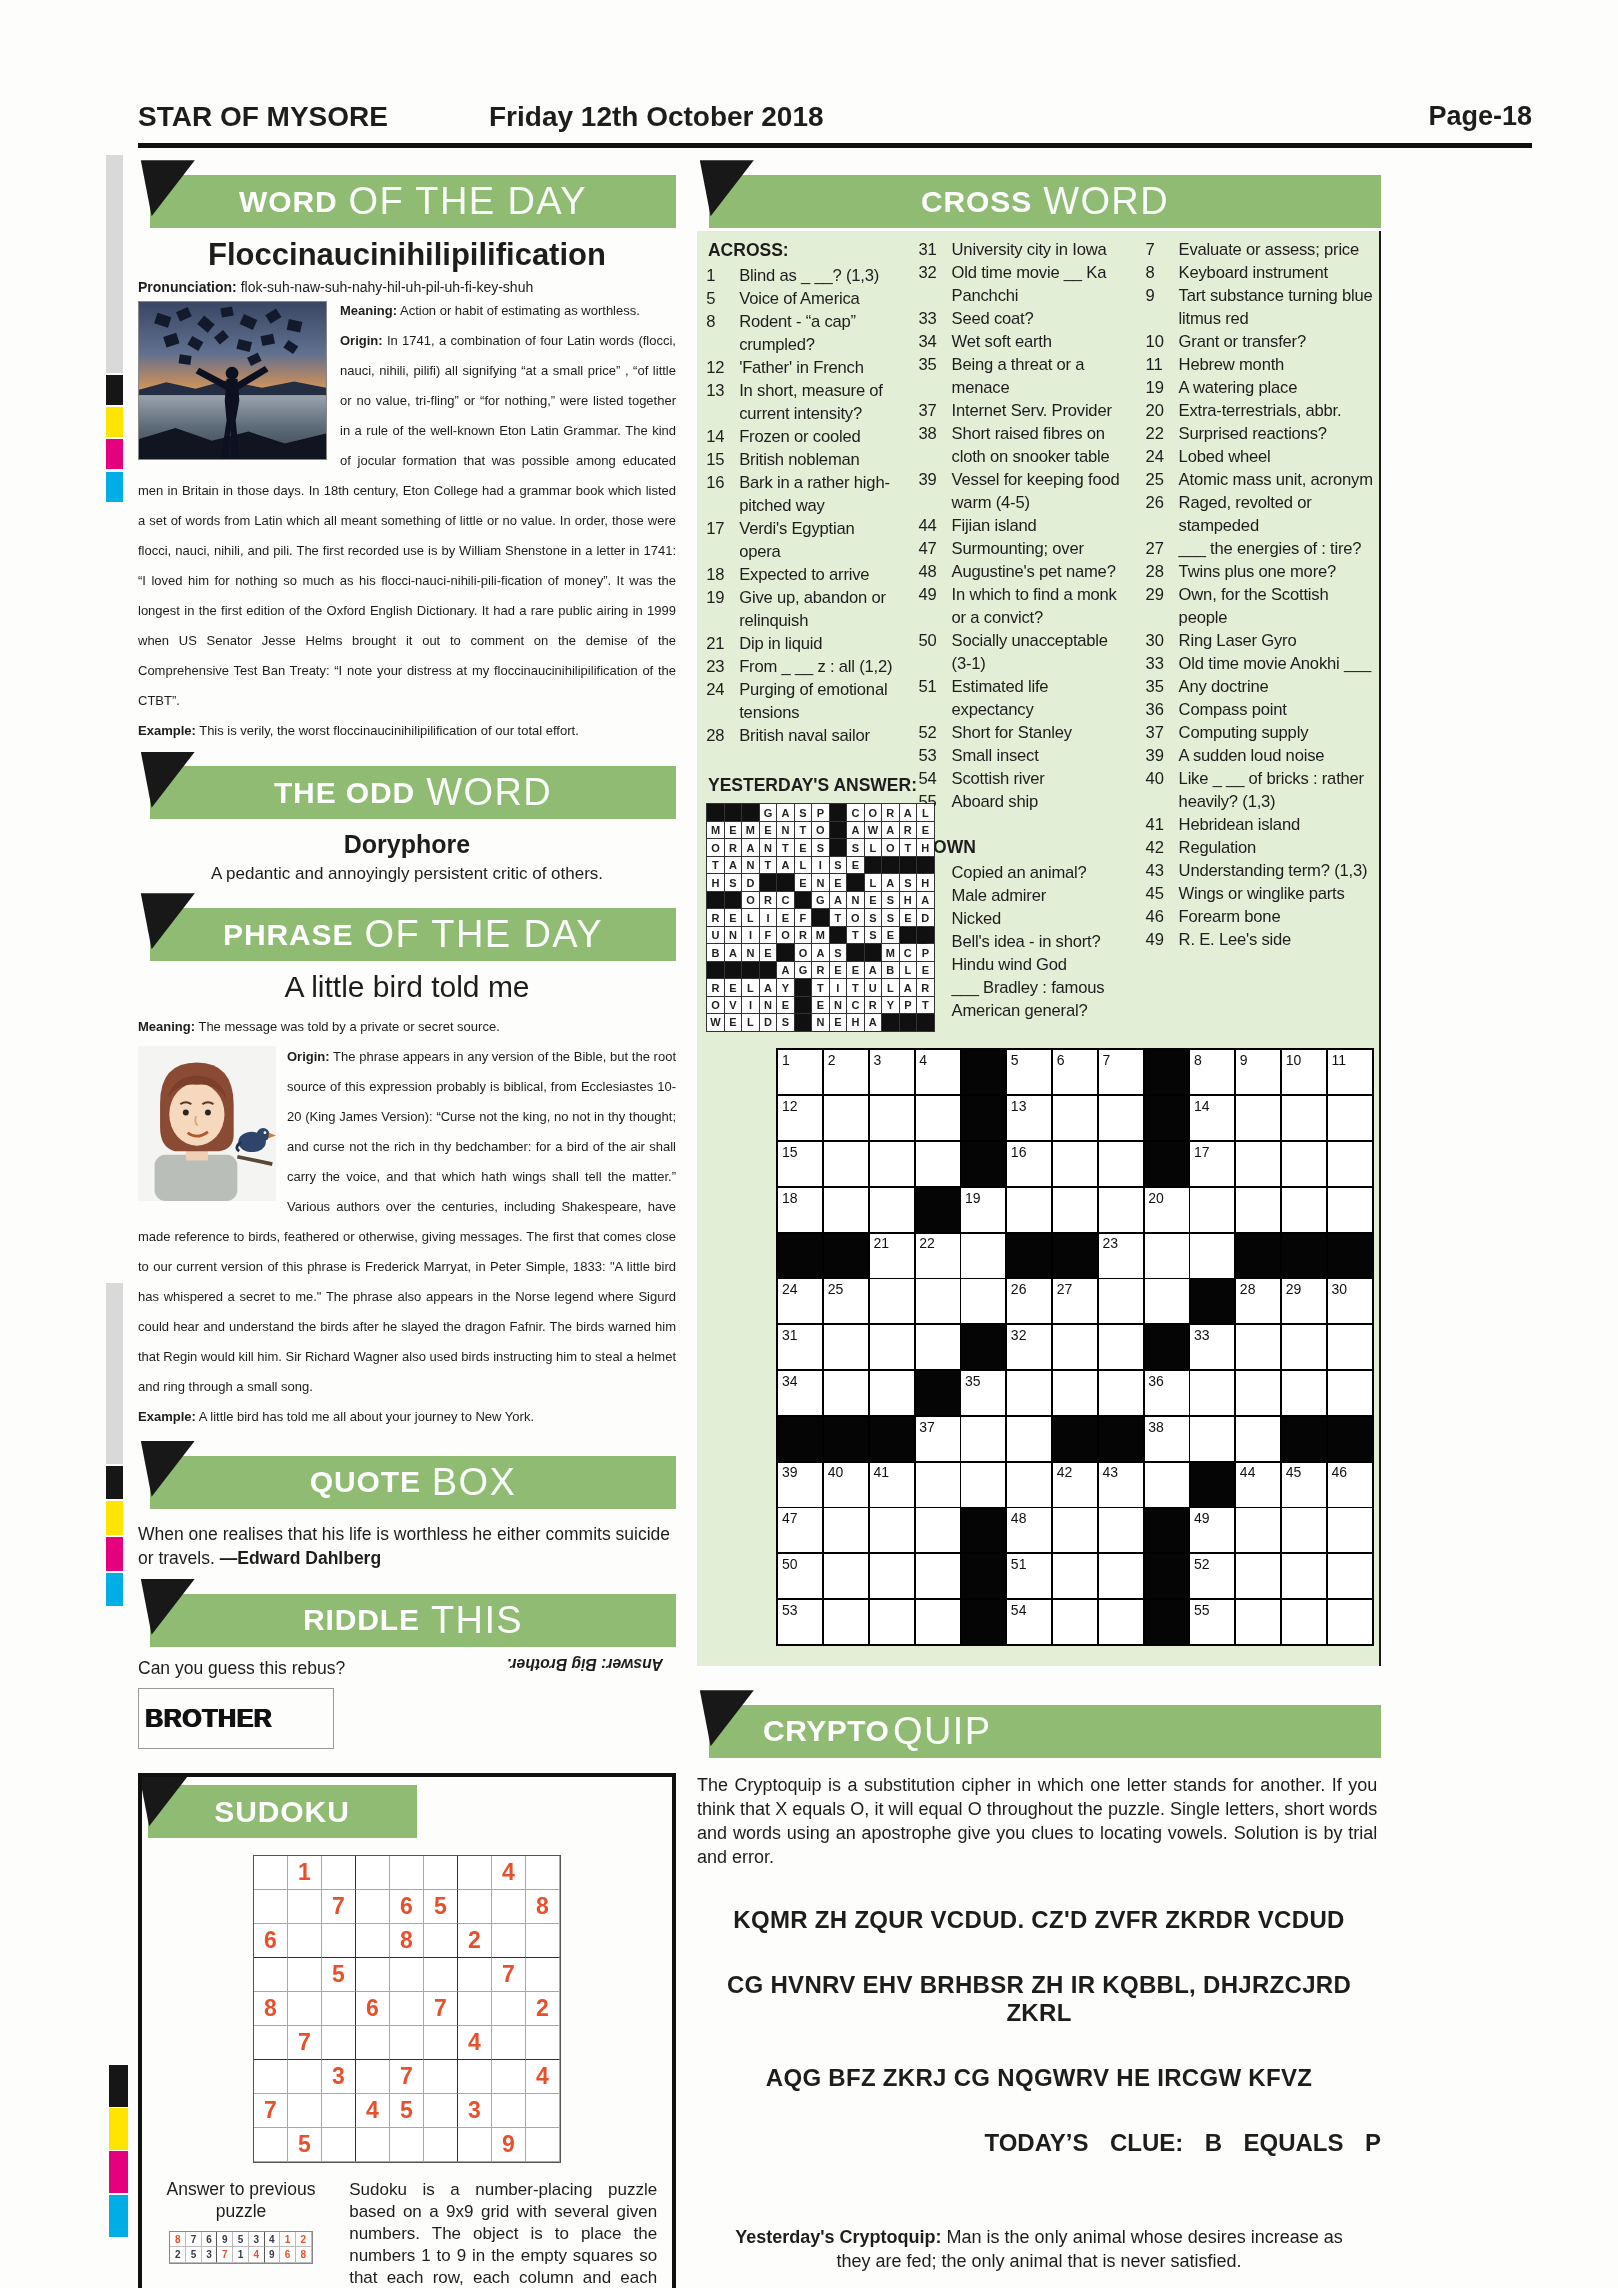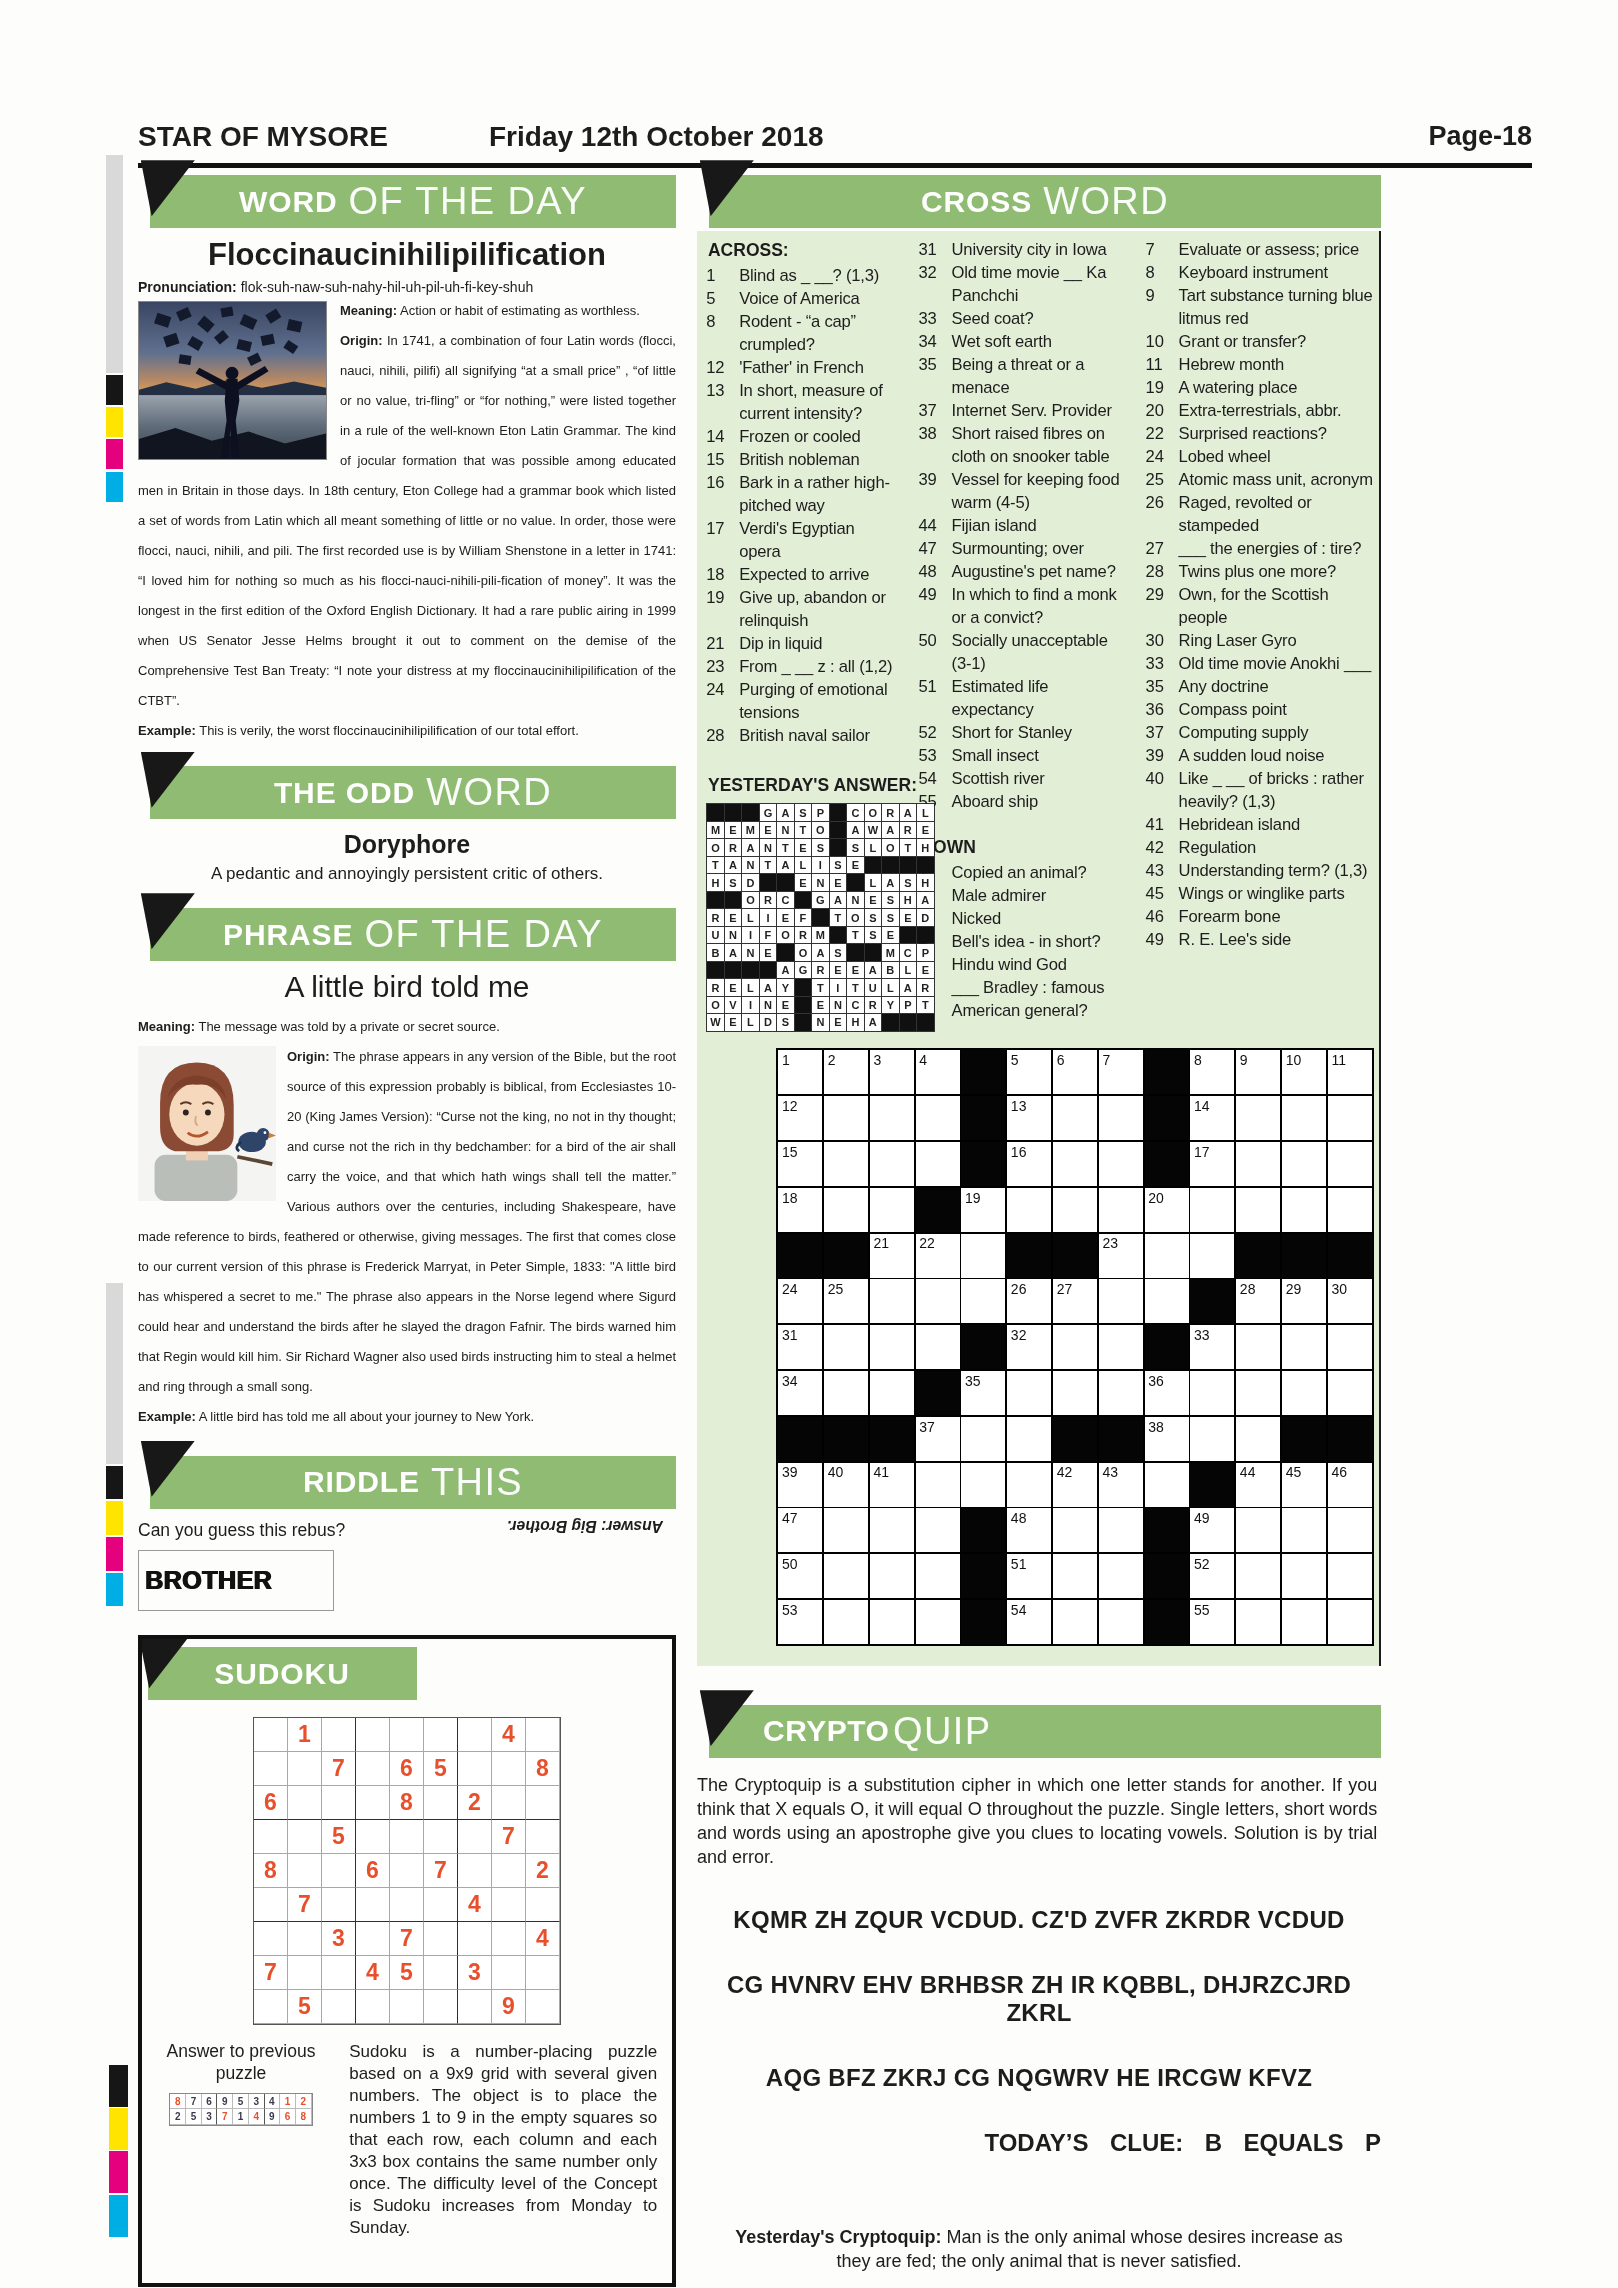--- a/index.html
+++ b/index.html
@@ -11,21 +11,21 @@
   *{box-sizing:border-box;margin:0;padding:0}
   html,body{background:#ffffff}
   body{font-family:"Liberation Sans",sans-serif;color:var(--ink)}
   .page{position:relative;width:1619px;height:2289px;background:#fdfdfc;overflow:hidden}
 
   
   .rm{position:absolute;width:16.6px}
   .c-g{background:#d9d9d9}.c-k{background:#161616}.c-y{background:#ffe400}.c-m{background:#e5007d}.c-c{background:#00aee6}
 
   
-  .hdr{position:absolute;left:138px;top:121px;width:1394px;height:46px}
+  .hdr{position:absolute;left:138px;top:101px;width:1394px;height:46px}
   .hdr .paper{position:absolute;left:0;top:0;font-size:28px;font-weight:700}
   .hdr .date{position:absolute;left:351px;top:0;font-size:28px;font-weight:700}
   .hdr .pg{position:absolute;right:0;top:0;font-size:27px;font-weight:700}
   .hdr .rule{position:absolute;left:0;top:42px;width:100%;height:4.6px;background:#111}
 
   
   .banner{position:relative;height:53px;background:var(--green);display:flex;align-items:center;justify-content:center;gap:11px;margin-left:12px}
   .banner::before{content:"";position:absolute;left:-9.2px;top:-14.8px;width:54px;height:56px;background:#181818;clip-path:polygon(0 0,100% 0,20% 100%);z-index:2}
   .banner .strong{font-weight:800;font-size:30px;color:#fff;letter-spacing:0.9px;z-index:3}
   .banner .light{font-weight:400;font-size:38px;color:#ffffff;opacity:.96;letter-spacing:1.4px;z-index:3}
@@ -222,20 +222,27 @@
           <circle cx="136" cy="96" r="7" fill="#2e4468"></circle>
           <polygon points="142,94 150,97 142,100" fill="#d97b2a"></polygon>
           <path d="M112 104 Q104 110 110 114" stroke="#1e3050" stroke-width="3" fill="none"></path>
           <circle cx="138" cy="94" r="1.5" fill="#fff"></circle>
         </svg>
         <p><b>Origin:</b><span>  The phrase  appears in any version of the Bible, but the root source of this expression probably is biblical, from Ecclesiastes 10-20 (King James Version): “Curse not the king, no not in thy thought; and curse not the rich in thy bedchamber: for a bird of the air shall carry the voice, and that which hath wings shall tell the matter.” Various authors over the centuries, including Shakespeare, have made reference to birds, feathered or otherwise, giving messages. The first that comes close to our current version of this phrase is Frederick Marryat, in Peter Simple, 1833: "A little bird has whispered a secret to me." The phrase also appears in the Norse legend where Sigurd could hear and understand the birds after he slayed the dragon Fafnir. The birds warned him that Regin would kill him. Sir Richard Wagner also used birds instructing him to steal a helmet and ring through a small song.</span></p>
         <p><b>Example:</b><span> A little bird has told me all about your journey to New York.</span></p>
       </div>
     </section>
 
+    <section style="margin-top:24px">
+      <div class="banner">
+        <span class="strong">QUOTE</span>
+        <span class="light">BOX</span>
+      </div>
+      <p class="quote-p"><span>When one realises that his life is worthless he either commits suicide or travels. </span><b>—Edward Dahlberg</b></p>
+    </section>
 
     <section class="riddle" style="margin-top:24px">
       <div class="banner">
         <span class="strong">RIDDLE</span>
         <span class="light">THIS</span>
       </div>
       <p class="riddle-q">Can you guess this rebus?</p>
       <div class="rebus-box">
         <span class="rebus-word">BROTHER</span>
       </div>

